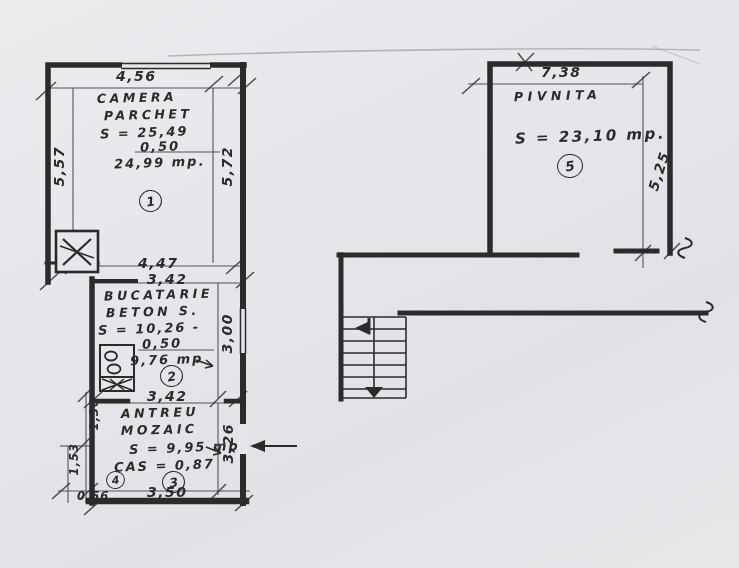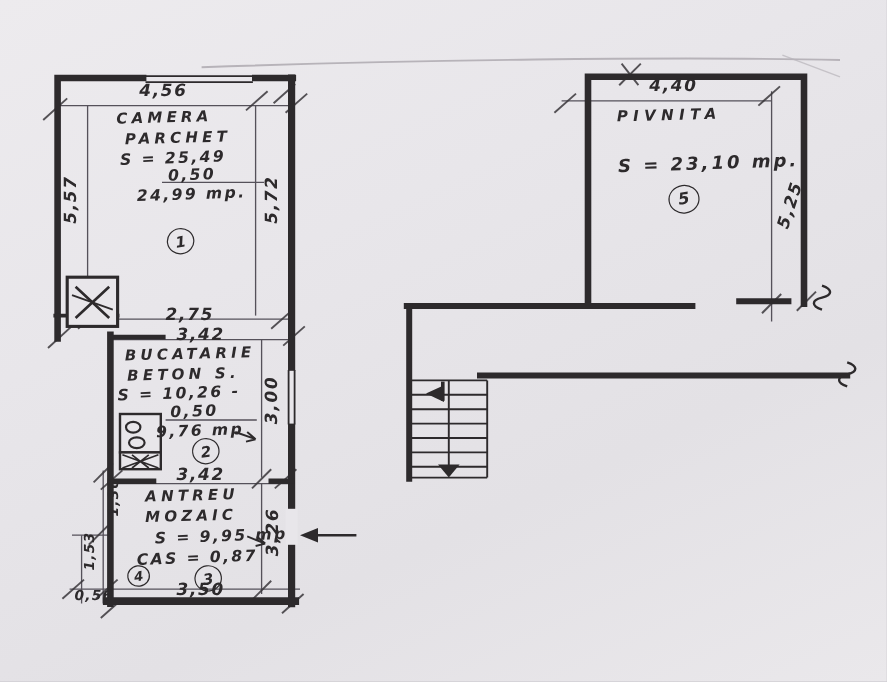--- a/index.html
+++ b/index.html
@@ -150,42 +150,42 @@
   <div class="lbl dim" style="left:116px;top:69px">4,56</div>
   <div class="lbl dim vlbl" style="left:52px;top:146px">5,57</div>
   <div class="lbl dim vlbl" style="left:220px;top:146px">5,72</div>
   <div class="lbl name" style="left:97px;top:92px">CAMERA</div>
   <div class="lbl name" style="left:104px;top:109px">PARCHET</div>
   <div class="lbl area" style="left:100px;top:126px">S = 25,49</div>
   <div class="lbl area" style="left:140px;top:140px">0,50</div>
   <div class="lbl area" style="left:114px;top:156px">24,99 mp.</div>
   <div class="num" style="left:139px;top:190px">1</div>
 
-  <div class="lbl dim" style="left:138px;top:256px">2,75</div>
+  <div class="lbl dim" style="left:138px;top:256px">4,47</div>
   <div class="lbl dim" style="left:147px;top:272px">3,42</div>
   <div class="lbl name" style="left:104px;top:289px">BUCATARIE</div>
   <div class="lbl name" style="left:106px;top:306px">BETON S.</div>
   <div class="lbl area" style="left:98px;top:322px">S = 10,26 -</div>
   <div class="lbl area" style="left:142px;top:337px">0,50</div>
   <div class="lbl area" style="left:130px;top:353px">9,76 mp</div>
   <div class="num" style="left:160px;top:365px">2</div>
   <div class="lbl dim vlbl" style="left:220px;top:313px">3,00</div>
   <div class="lbl dim" style="left:147px;top:389px">3,42</div>
 
   <div class="lbl name" style="left:121px;top:407px">ANTREU</div>
   <div class="lbl name" style="left:121px;top:424px">MOZAIC</div>
   <div class="lbl area" style="left:129px;top:441px">S = 9,95 mp</div>
   <div class="lbl area" style="left:114px;top:459px">CAS = 0,87</div>
   <div class="num" style="left:162px;top:471px">3</div>
   <div class="num num-sm" style="left:106px;top:471px">4</div>
   <div class="lbl dim vlbl" style="left:221px;top:423px">3,26</div>
   <div class="lbl dim" style="left:147px;top:485px">3,50</div>
-  <div class="lbl dim-sm" style="left:62px;top:491px">0,56</div>
+  <div class="lbl dim-sm" style="left:77px;top:491px">0,56</div>
   <div class="lbl dim-sm vlbl" style="left:89px;top:398px">1,30</div>
   <div class="lbl dim-sm vlbl" style="left:69px;top:443px">1,53</div>
 
-  <div class="lbl dim" style="left:541px;top:65px">4,40</div>
+  <div class="lbl dim" style="left:541px;top:65px">7,38</div>
   <div class="lbl name" style="left:514px;top:90px;letter-spacing:4.5px">PIVNITA</div>
   <div class="lbl area" style="left:515px;top:129px;font-size:15px;letter-spacing:2.5px">S = 23,10 mp.</div>
   <div class="num num-lg" style="left:557px;top:154px">5</div>
   <div class="lbl dim" style="left:646px;top:188px;transform:rotate(-72deg);transform-origin:left top">5,25</div>
 
 </div>
 
 </body></html>

